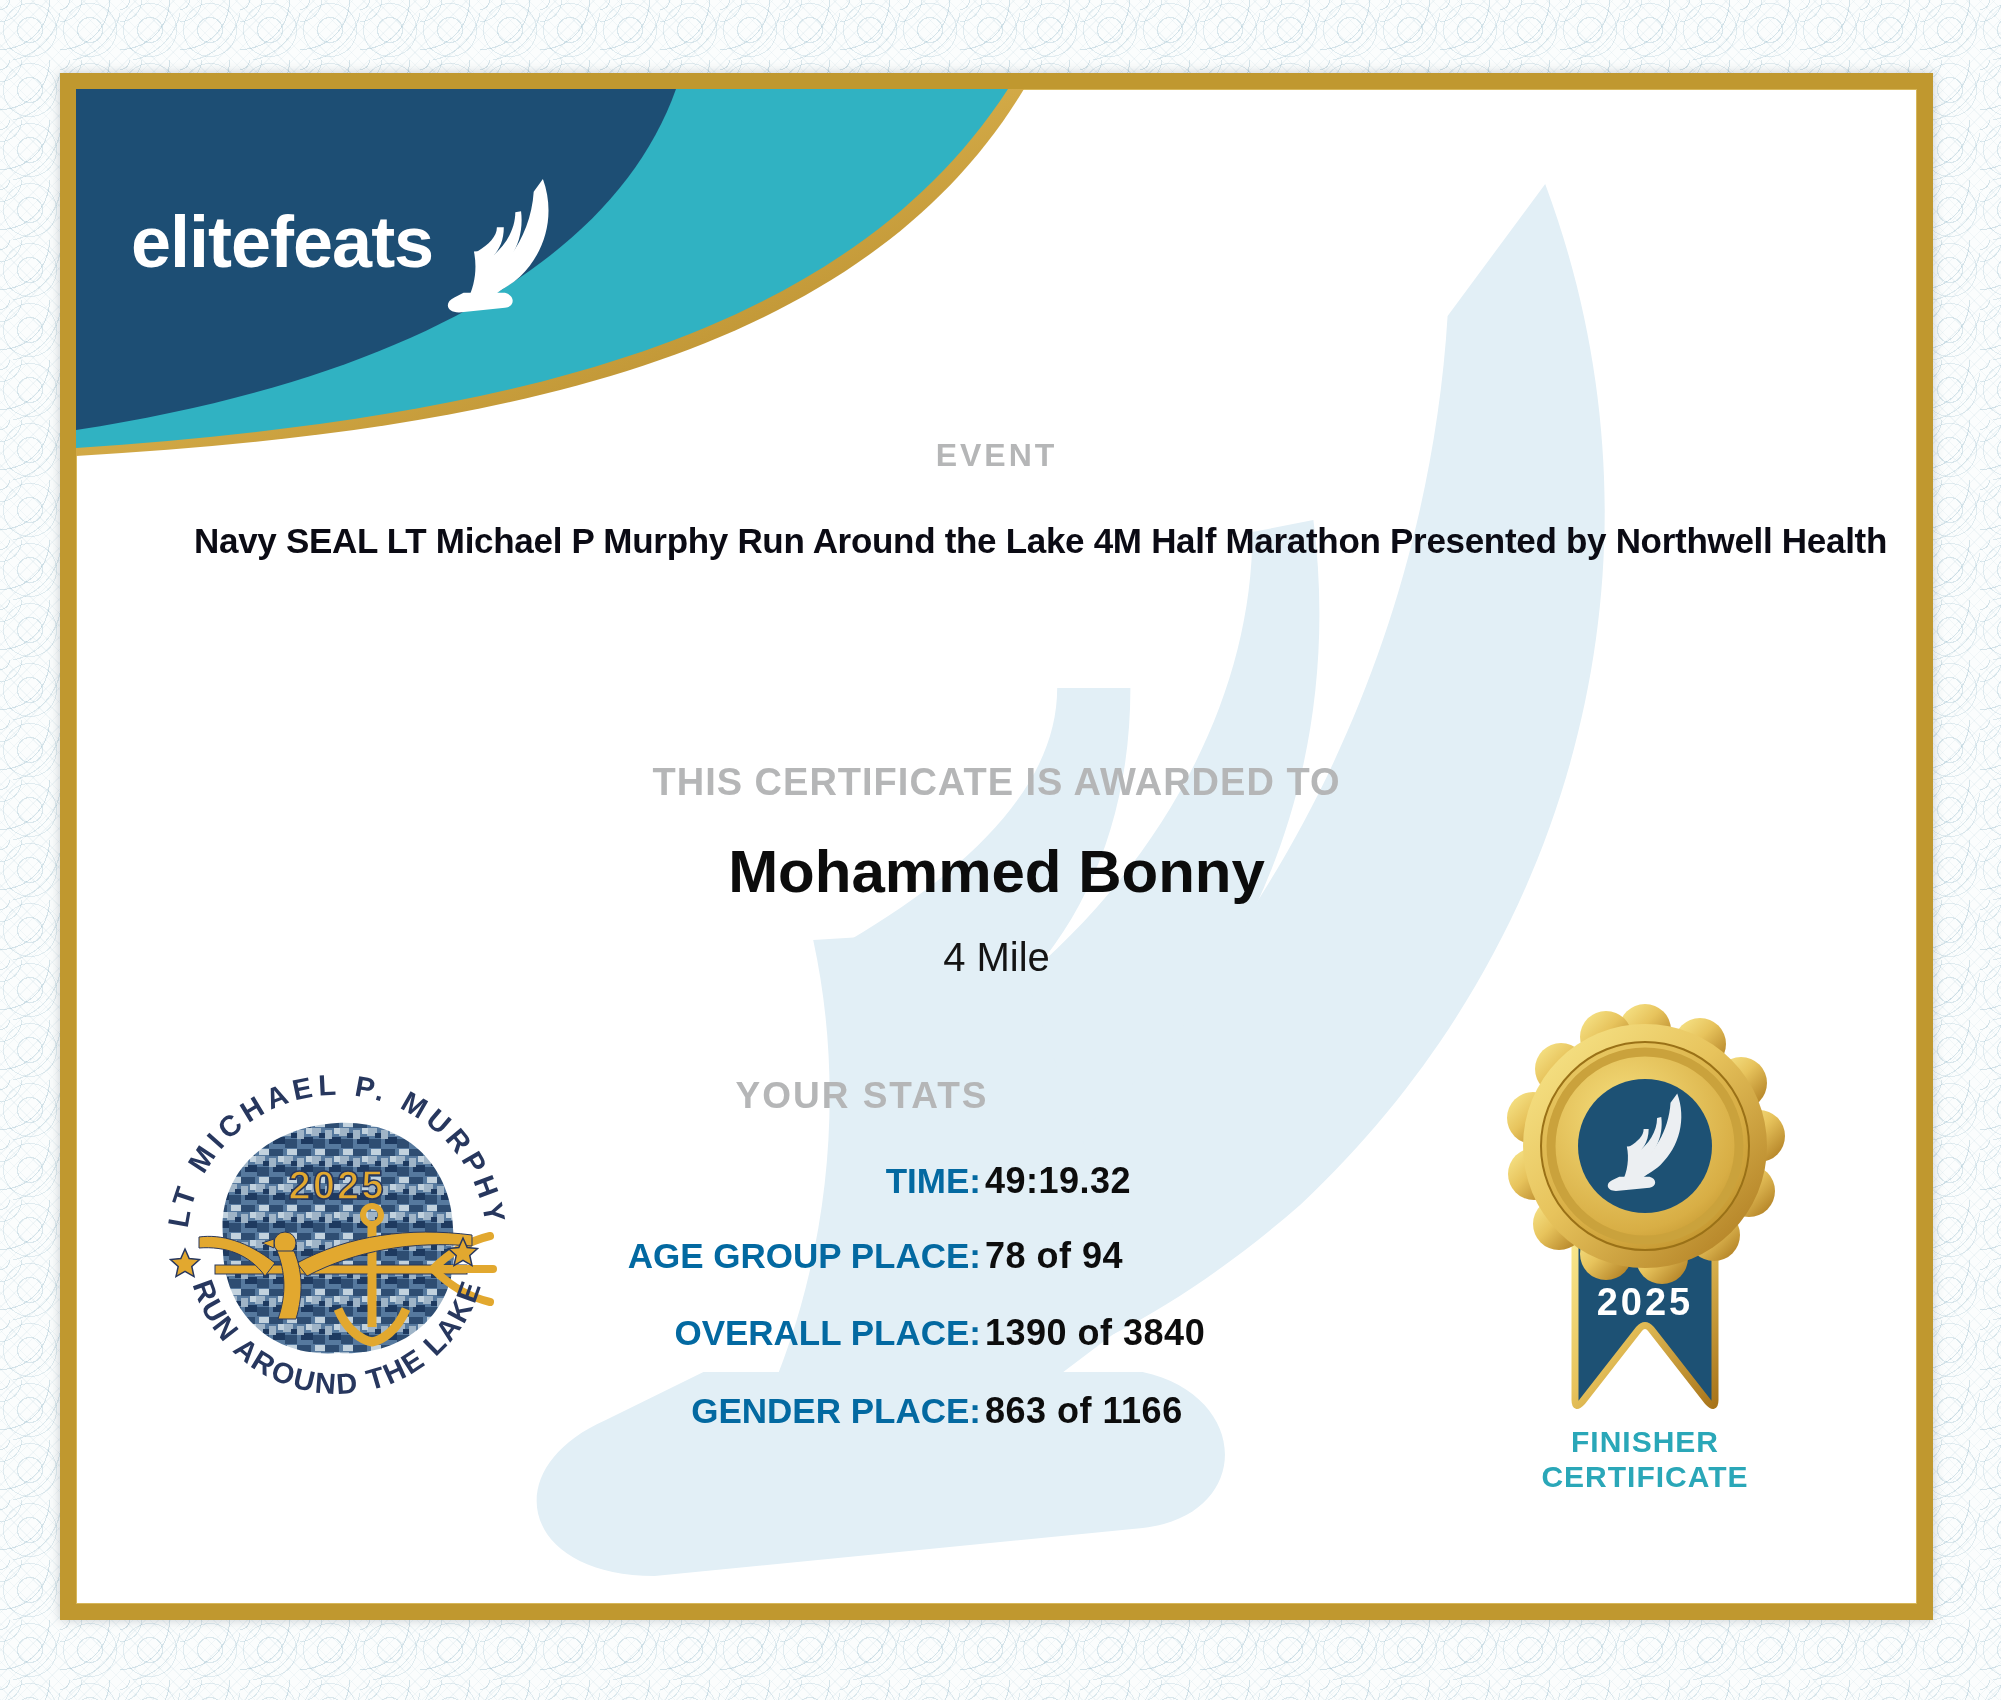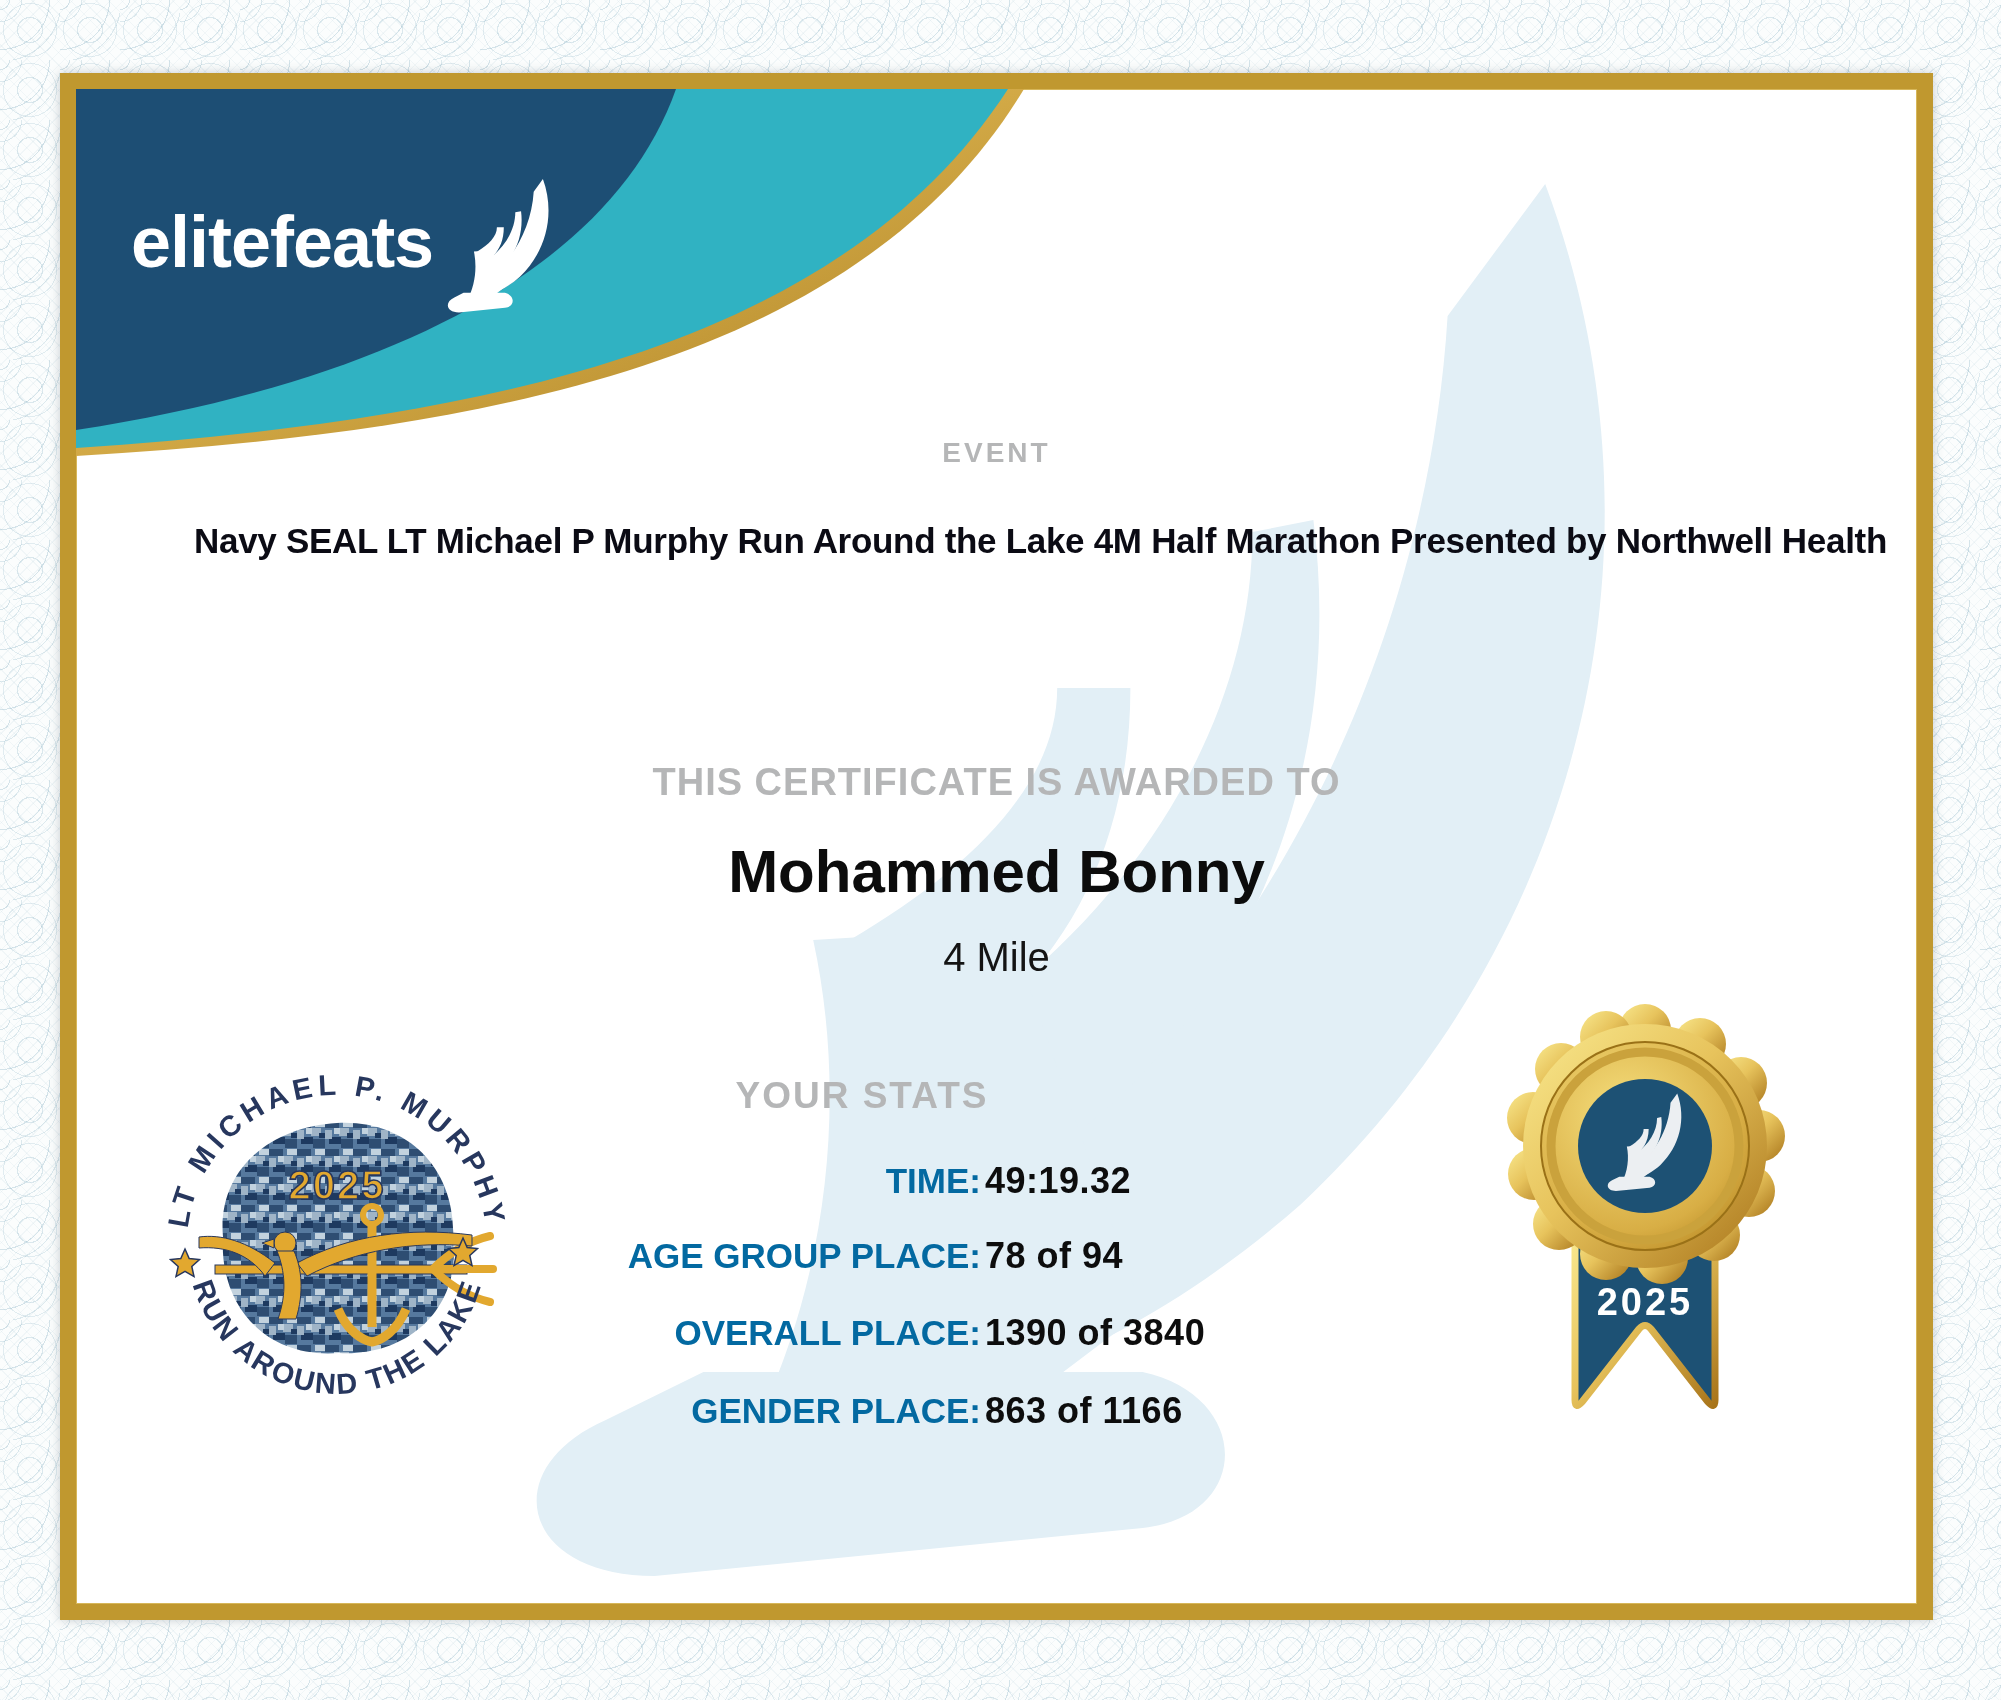--- a/index.html
+++ b/index.html
@@ -15,21 +15,21 @@
     background-size:60px 60px,60px 60px,auto,auto;
   }
   .frame{
     position:absolute;left:60px;top:73px;width:1841px;height:1515px;
     border:16px solid #c0982f;background:#ffffff;overflow:hidden;
     box-shadow:0 0 10px rgba(40,60,70,.25), inset 0 0 0 1px #d7b75a;
   }
   .abs{position:absolute;}
   .centerline{left:0;width:100%;text-align:center;white-space:nowrap;}
   .muted{color:#b5b6b7;font-weight:bold;}
-  .event-label{top:348px;font-size:28px;letter-spacing:3px;}
+  .event-label{top:348px;font-size:32px;letter-spacing:3px;}
   .event-name{top:432px;font-size:35px;font-weight:bold;color:#0b0b14;letter-spacing:-0.3px;padding-left:44px;}
   .awarded{top:672px;font-size:38px;letter-spacing:1px;}
   .recipient{top:748px;font-size:60px;font-weight:bold;color:#0c0c0c;}
   .distance{top:846px;font-size:40px;font-weight:normal;color:#141414;}
   .your-stats{top:986px;left:786px;transform:translateX(-50%);font-size:37px;letter-spacing:2px;white-space:nowrap;}
   .stat-row{left:0;width:100%;display:flex;align-items:baseline;}
   .stat-label{width:905px;text-align:right;font-size:35px;font-weight:bold;color:#0369a1;flex:0 0 auto;}
   .stat-value{margin-left:4px;font-size:36px;font-weight:bold;color:#0d0d0d;letter-spacing:.5px;text-align:right;}
   .finisher{top:1335px;left:1569px;transform:translateX(-50%);text-align:center;
     color:#2aa7b8;font-weight:bold;font-size:30px;line-height:35px;letter-spacing:1px;white-space:nowrap;}
@@ -178,14 +178,18 @@
         <circle cx="131" cy="37" r="26"></circle>
         <circle cx="170" cy="146" r="122"></circle>
       </g>
       <circle cx="170" cy="146" r="104" fill="url(#gmed2)" stroke="#9a7117" stroke-width="2"></circle>
       <circle cx="170" cy="146" r="94" fill="none" stroke="#caa23c" stroke-width="9"></circle>
       <circle cx="170" cy="146" r="67" fill="#1d5174"></circle>
       <use href="#wingfoot" x="130" y="92" width="84" height="104" fill="#eceff2"></use>
     </g>
   </svg>
 
+  <div class="abs finisher">
+    <div>FINISHER</div>
+    <div>CERTIFICATE</div>
+  </div>
 
 </div>
 
 </body></html>

